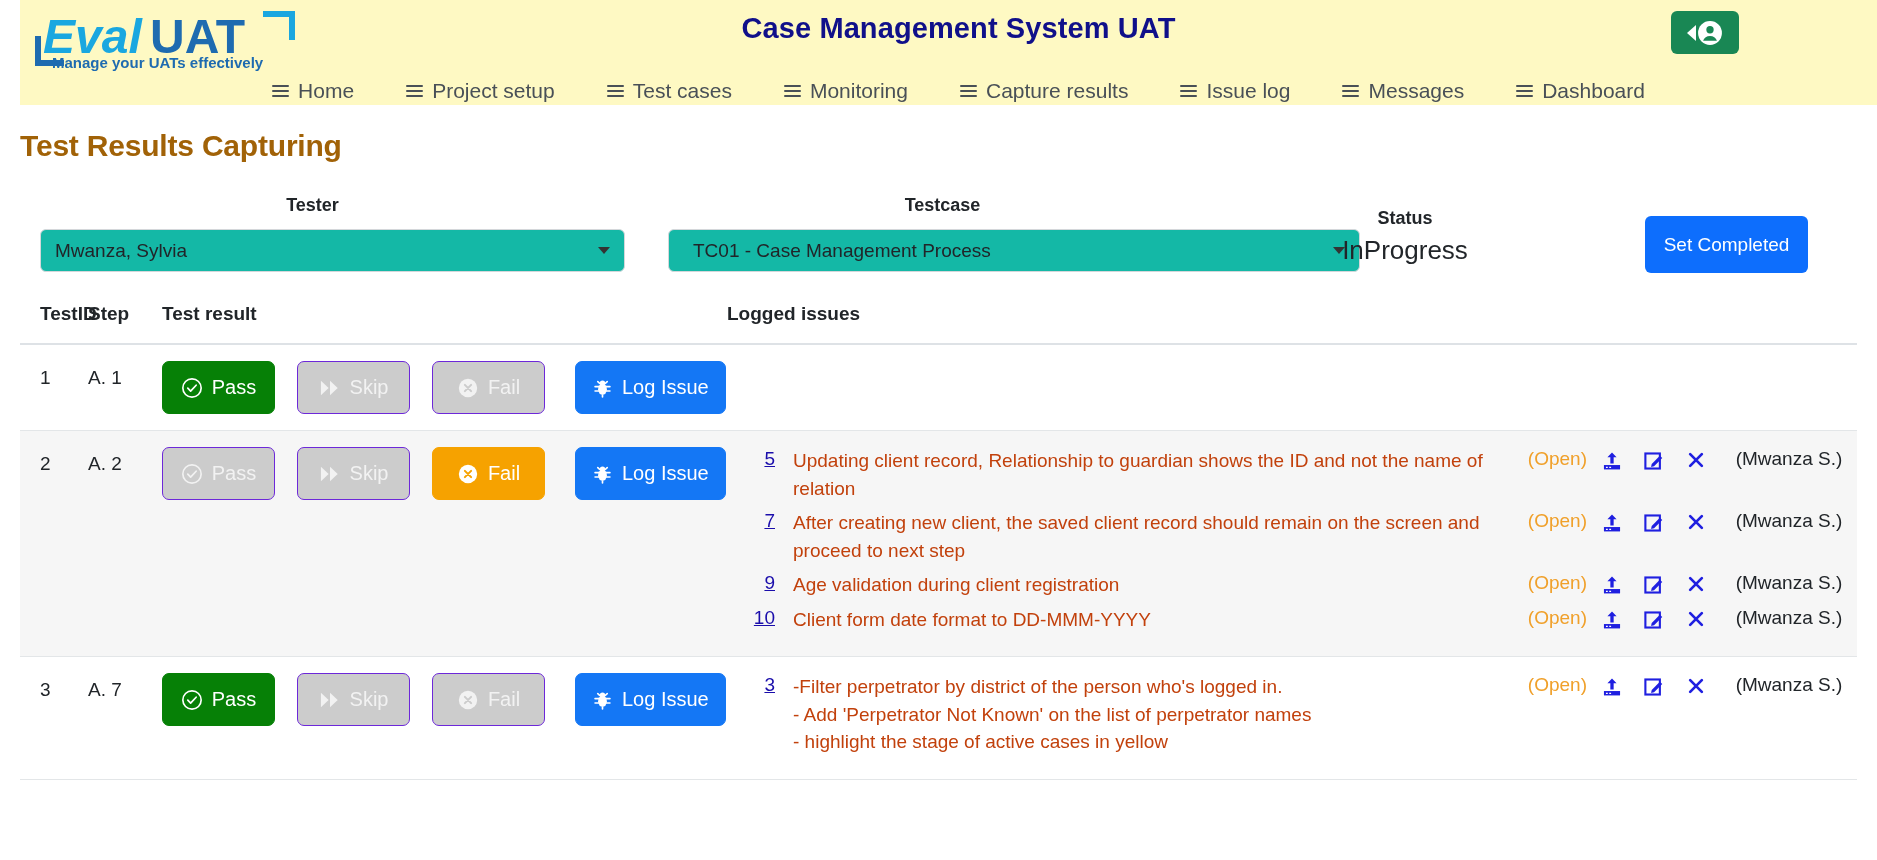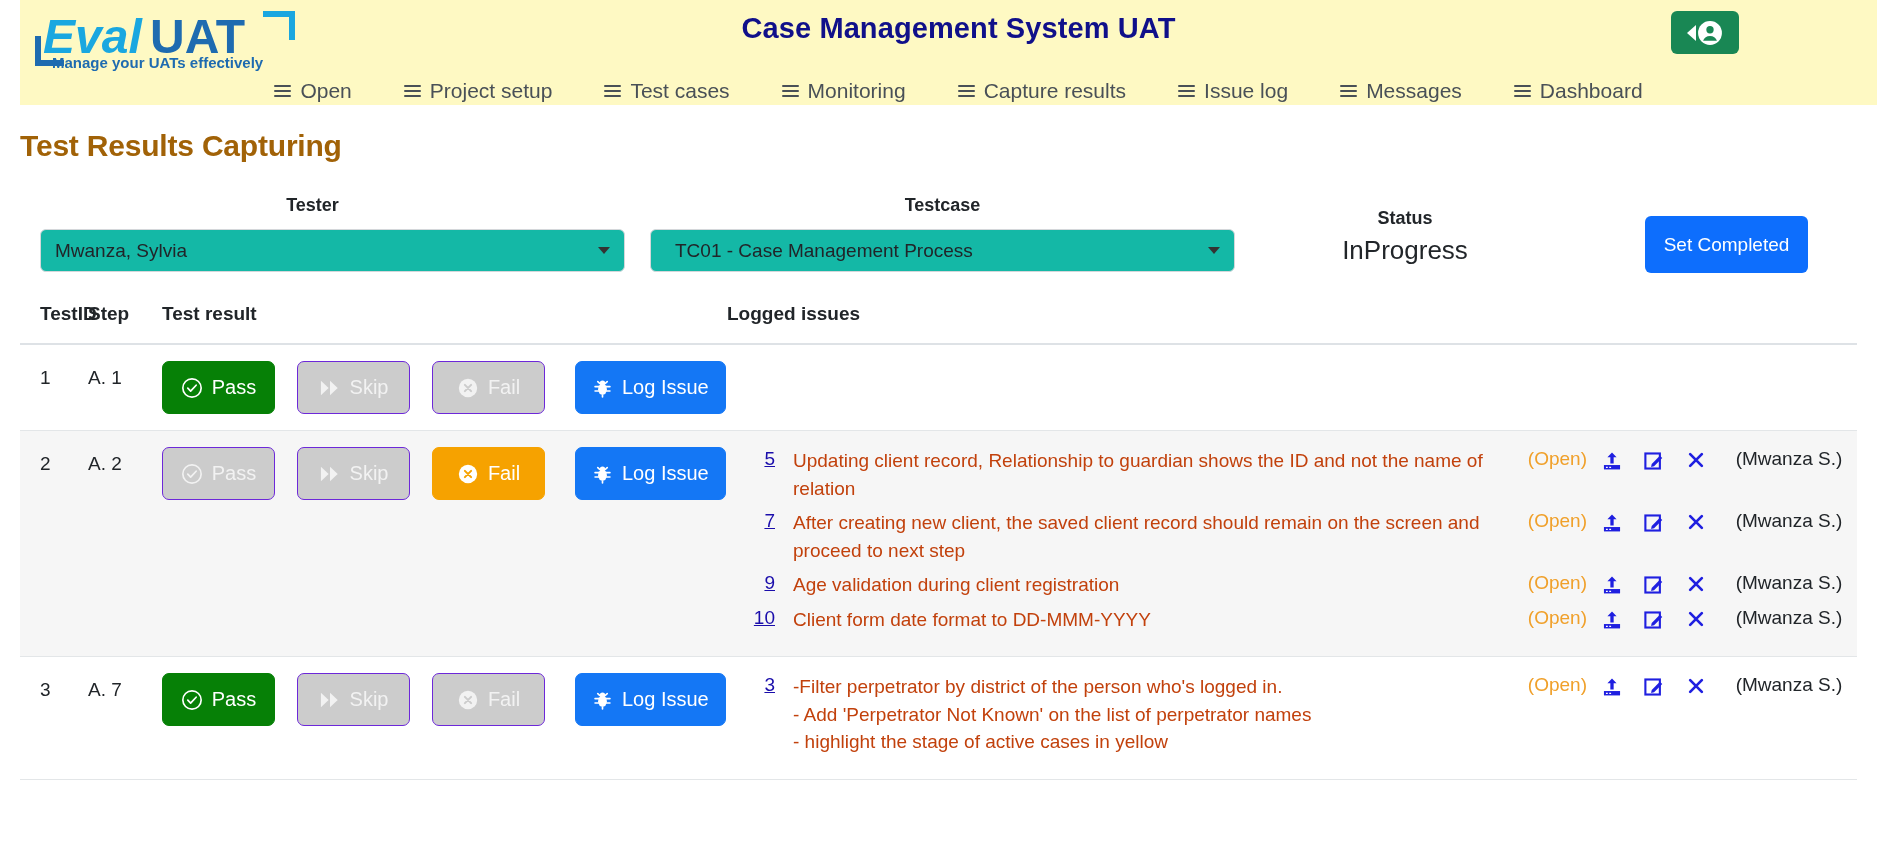--- a/index.html
+++ b/index.html
@@ -135,21 +135,21 @@
     border: 1px solid #d4d7da;
     border-radius: 6px;
     font-size: 19px;
     color: #212529;
     display: flex;
     align-items: center;
     padding: 0 14px;
     cursor: pointer;
   }
   .sel-tester { left: 20px; width: 585px; }
-  .sel-testcase { left: 630px; width: 585px; padding-left: 24px; }
+  .sel-testcase { left: 648px; width: 692px; padding-left: 24px; }
   .sel .caret-down {
     margin-left: auto;
     width: 0; height: 0;
     border-left: 6px solid transparent;
     border-right: 6px solid transparent;
     border-top: 7px solid #333;
   }
 
   .btn-complete {
     position: absolute;
@@ -317,21 +317,21 @@
     </svg>
   </button>
 
   <nav class="main-nav">
     <div class="nav-item">
       <span class="burger">
           <i></i>
           <i></i>
           <i></i>
         </span>
-      <span>Open</span>
+      <span>Home</span>
     </div>
     <div class="nav-item">
       <span class="burger">
           <i></i>
           <i></i>
           <i></i>
         </span>
       <span>Project setup</span>
     </div>
     <div class="nav-item">

